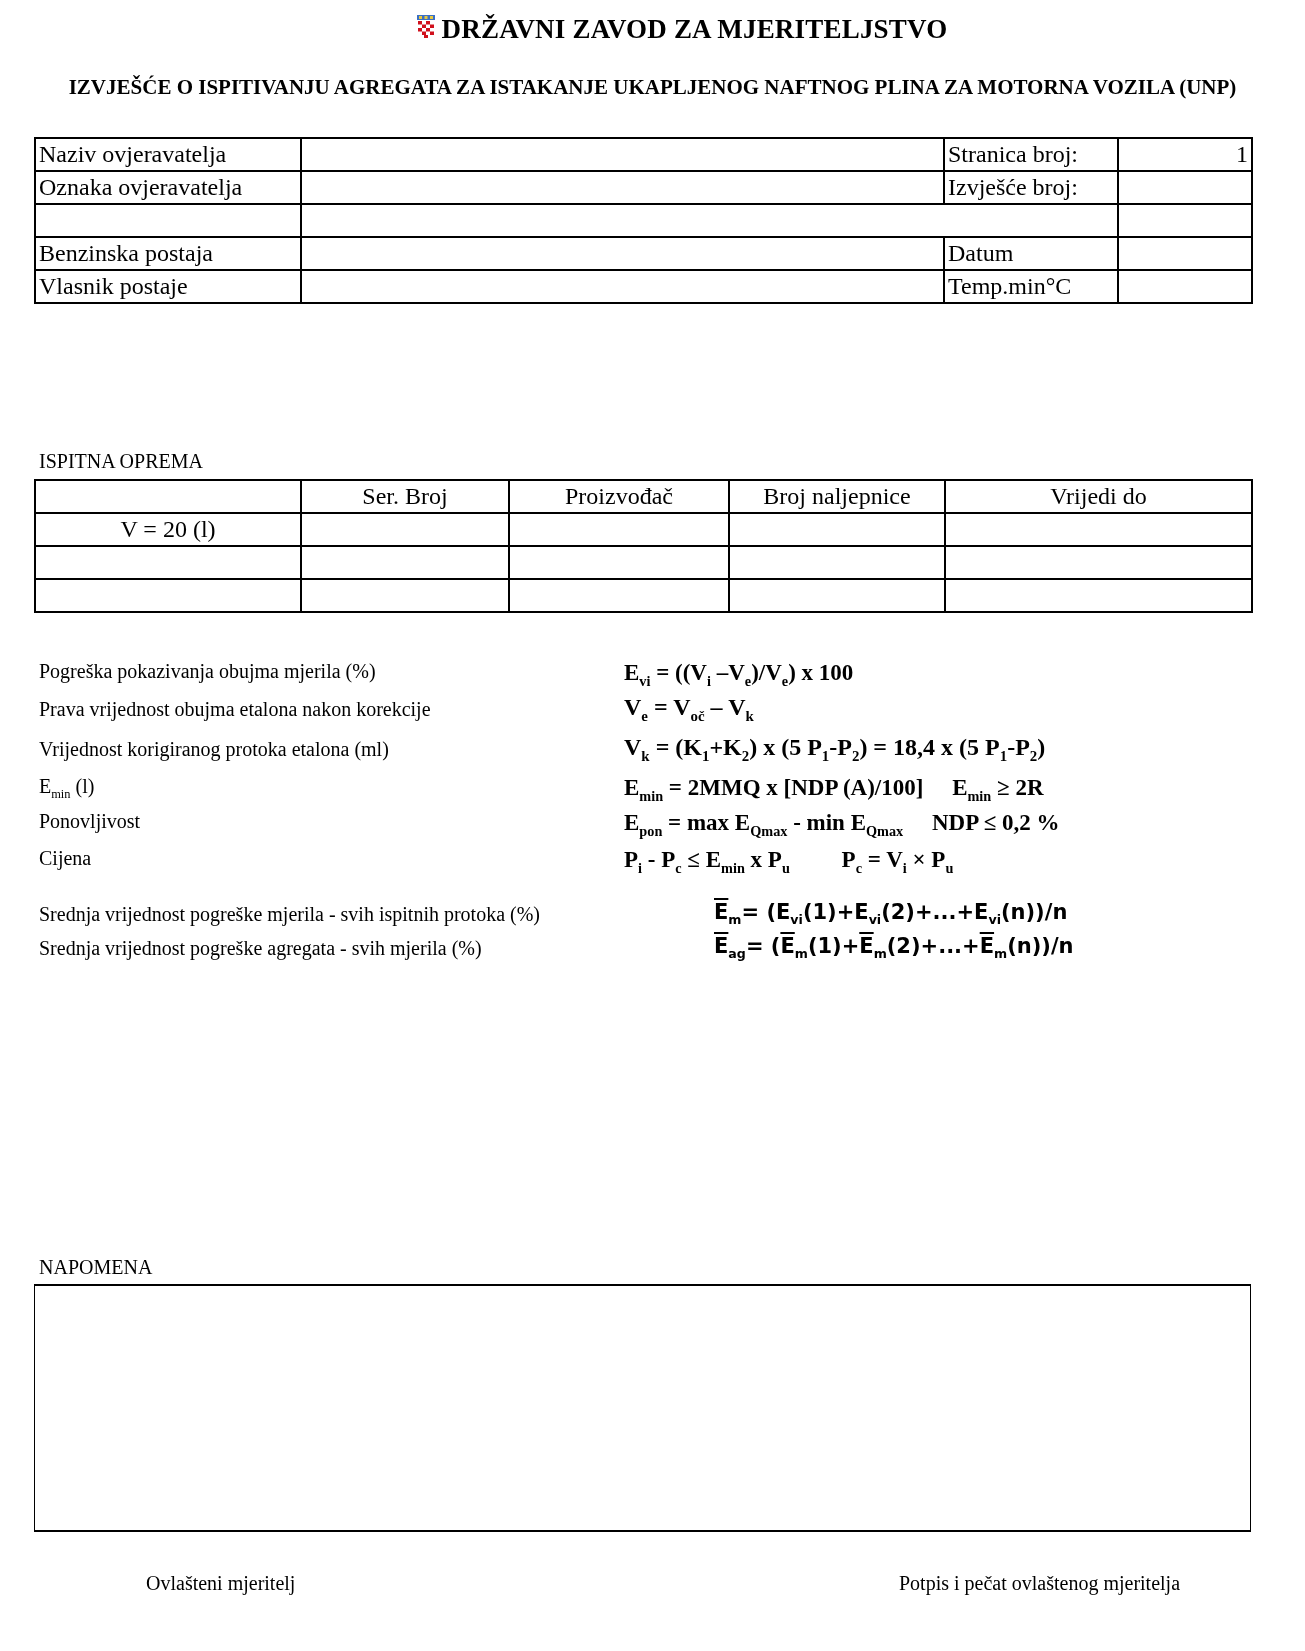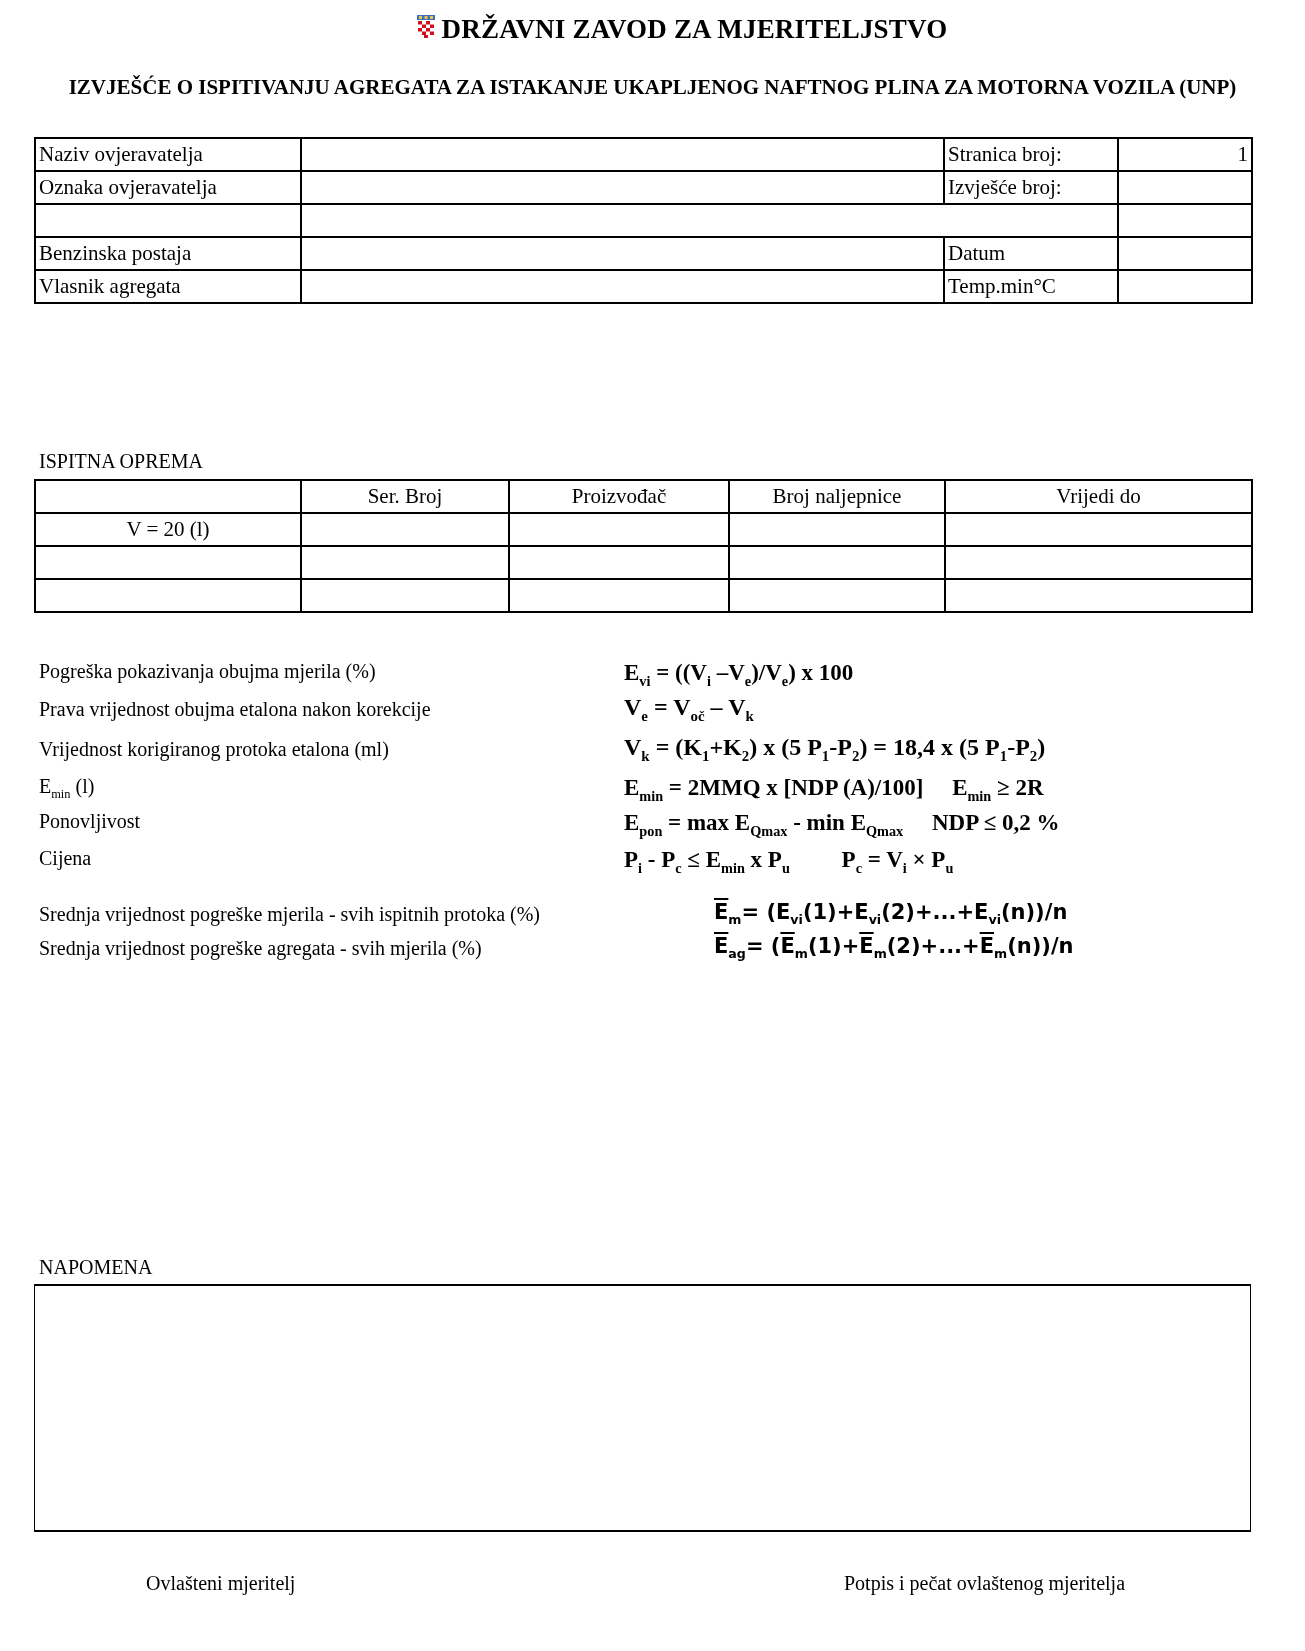--- a/index.html
+++ b/index.html
@@ -2,21 +2,21 @@
 <html><head>
 <meta charset="utf-8">
 <style>
   html, body { margin:0; padding:0; background:#fff; }
   body { width:1305px; height:1651px; position:relative; overflow:hidden;
          font-family:"Liberation Serif", serif; color:#000; }
   .abs { position:absolute; }
   .title { left:0; width:1305px; top:14px; text-align:center; font-size:27px; font-weight:bold; letter-spacing:0.2px;padding-left:29px; }
   .title .crest { display:inline-block; width:20px; height:26px; vertical-align:-3px; margin-right:6px; }
   .subtitle { left:40px; width:1225px; top:72px; text-align:center; font-size:21px; font-weight:bold; line-height:31px; }
-  table.grid { position:absolute; border-collapse:collapse; table-layout:fixed; font-size:21px; }
+  table.grid { position:absolute; border-collapse:collapse; table-layout:fixed; font-size:24px; }
   table.grid td { border:2px solid #000; padding:0 3px; height:31px; overflow:hidden; white-space:nowrap; }
   #info { left:34px; top:137px; width:1217px; }
   #info td.tall { height:55px; }
   #info td.num { text-align:right; }
   .section-label { font-size:20px; }
   #equip { left:34px; top:479px; width:1217px;padding-left:8px; }
   #equip td { text-align:center; height:31px; }
   .frm-row { position:absolute; left:39px; font-size:20px; }
   .frm { position:absolute; left:624px; font-weight:bold; font-size:23px; white-space:nowrap; }
   .frm.big { font-size:24px; }
@@ -81,21 +81,21 @@
     <td colspan="2"></td>
     <td></td>
   </tr>
   <tr>
     <td>Benzinska postaja</td>
     <td></td>
     <td>Datum</td>
     <td></td>
   </tr>
   <tr>
-    <td>Vlasnik agregata</td>
+    <td>Vlasnik postaje</td>
     <td></td>
     <td>Temp.min°C</td>
     <td></td>
   </tr>
 </tbody>
   </table>
 
 <div class="abs section-label" style="left:39px; top:450px;">ISPITNA OPREMA</div>
 <table class="grid" id="equip">
   <colgroup>
@@ -158,13 +158,13 @@
 <div class="frm-row" style="top:903px;">Srednja vrijednost pogreške mjerila - svih ispitnih protoka (%)</div>
 <div class="frm2" style="top:900px;"><span class="bar">E</span><sub>m</sub>= (E<sub>vi</sub>(1)+E<sub>vi</sub>(2)+...+E<sub>vi</sub>(n))/n</div>
 
 <div class="frm-row" style="top:937px;">Srednja vrijednost pogreške agregata - svih mjerila (%)</div>
 <div class="frm2" style="top:934px;"><span class="bar">E</span><sub>ag</sub>= (<span class="bar">E</span><sub>m</sub>(1)+<span class="bar">E</span><sub>m</sub>(2)+...+<span class="bar">E</span><sub>m</sub>(n))/n</div>
 
 <div class="abs section-label" style="left:39px; top:1256px;">NAPOMENA</div>
 <div class="abs" id="napomena-box"></div>
 
 <div class="abs sig" style="left:115px;margin-left:31px;">Ovlašteni mjeritelj</div>
-<div class="abs sig" style="left:844px;text-align:right;">Potpis i pečat ovlaštenog mjeritelja</div>
+<div class="abs sig" style="left:899px;text-align:right;">Potpis i pečat ovlaštenog mjeritelja</div>
 
 </body></html>

